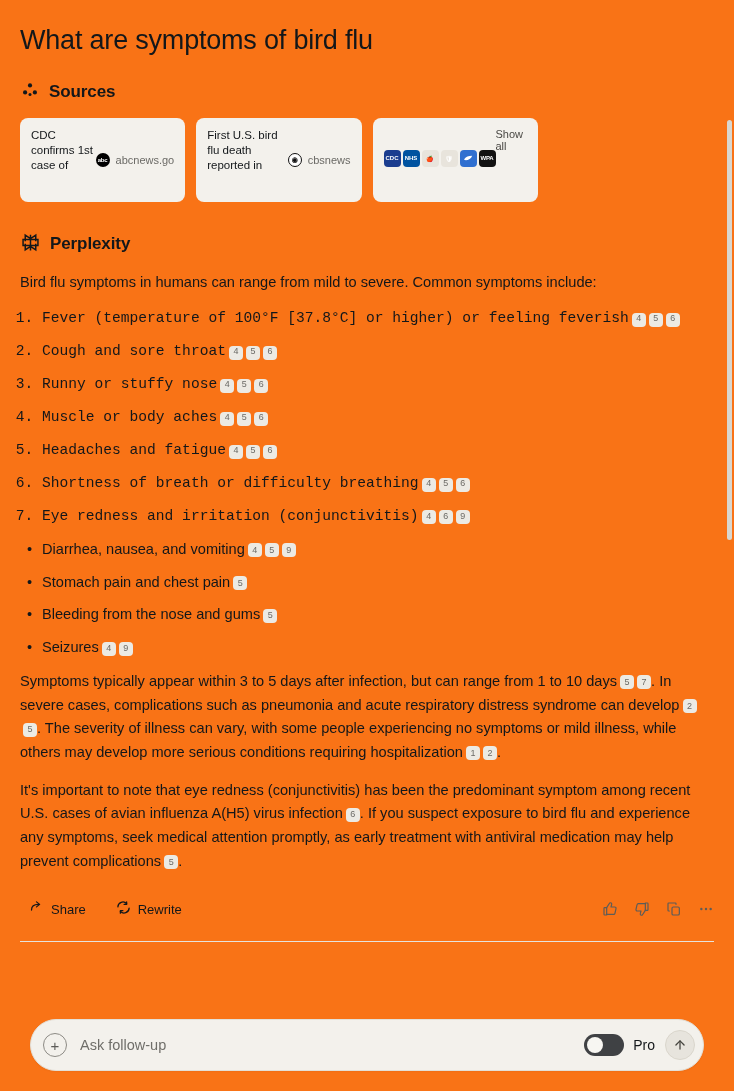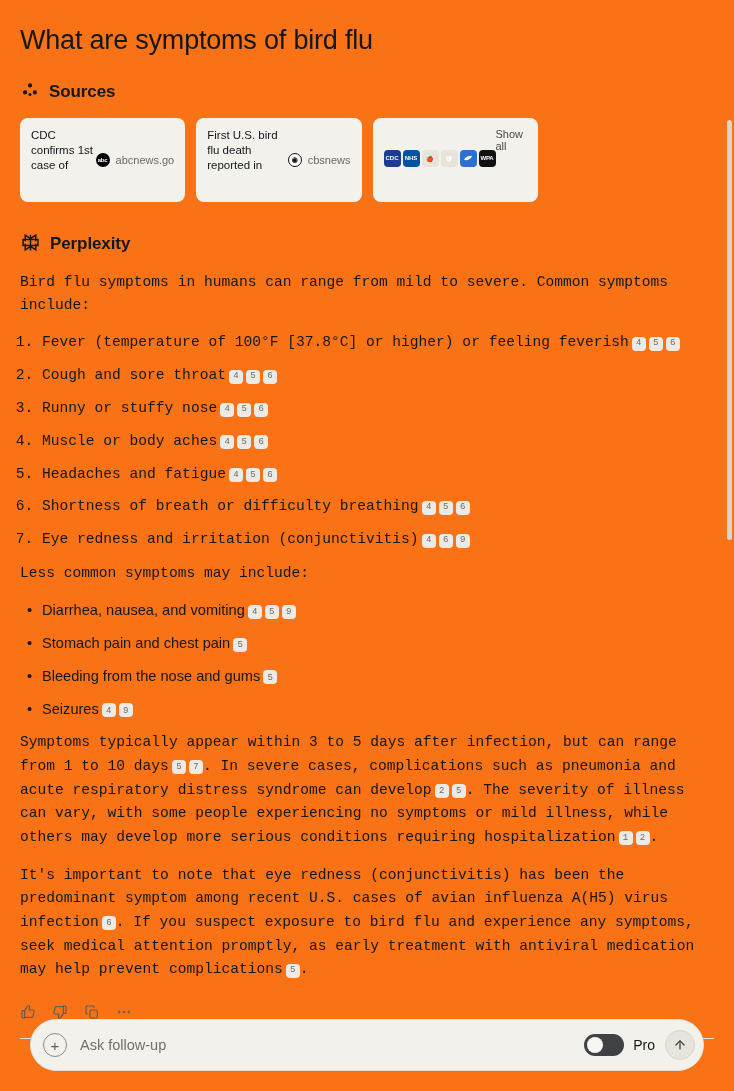--- a/index.html
+++ b/index.html
@@ -103,21 +103,20 @@
   .f-who { background: #e8e4dc; font-size: 9px; }
   .f-blue { background: #2f6fd0; }
   .f-wpa { background: #111; font-size: 4.6px; letter-spacing: -0.2px; }
   .showall { font-size: 11px; color: #4a4945; }
 
   .answer p {
     font-size: 14.6px;
     line-height: 1.62;
     margin: 0 6px 14px 0;
     color: #13171a;
-    font-family: Liberation Mono, monospace;
   }
   ol.steps {
     margin: 0 0 4px 0;
     padding-left: 22px;
     font-family: Liberation Mono, monospace;
   }
   ol.steps li, ul.bullets li {
     font-size: 14.6px;
     line-height: 1.5;
     margin-bottom: 11px;
@@ -338,21 +337,20 @@
           <span>Headaches and fatigue</span><span class="cite">4</span><span class="cite">5</span><span class="cite">6</span>
         </li>
         <li>
           <span>Shortness of breath or difficulty breathing</span><span class="cite">4</span><span class="cite">5</span><span class="cite">6</span>
         </li>
         <li>
           <span>Eye redness and irritation (conjunctivitis)</span><span class="cite">4</span><span class="cite">6</span><span class="cite">9</span>
         </li>
       </ol>
 
-      <p>Less common symptoms may include:</p>
 
       <ul class="bullets">
         <li>
           <span>Diarrhea, nausea, and vomiting</span><span class="cite">4</span><span class="cite">5</span><span class="cite">9</span>
         </li>
         <li>
           <span>Stomach pain and chest pain</span><span class="cite">5</span>
         </li>
         <li>
           <span>Bleeding from the nose and gums</span><span class="cite">5</span>
@@ -361,20 +359,42 @@
           <span>Seizures</span><span class="cite">4</span><span class="cite">9</span>
         </li>
       </ul>
 
       <p><span>Symptoms typically appear within 3 to 5 days after infection, but can range from 1 to 10 days</span><span class="cite">5</span><span class="cite">7</span><span>. In severe cases, complications such as pneumonia and acute respiratory distress syndrome can develop</span><span class="cite">2</span><span class="cite">5</span><span>. The severity of illness can vary, with some people experiencing no symptoms or mild illness, while others may develop more serious conditions requiring hospitalization</span><span class="cite">1</span><span class="cite">2</span><span>.</span></p>
 
       <p><span>It's important to note that eye redness (conjunctivitis) has been the predominant symptom among recent U.S. cases of avian influenza A(H5) virus infection</span><span class="cite">6</span><span>. If you suspect exposure to bird flu and experience any symptoms, seek medical attention promptly, as early treatment with antiviral medication may help prevent complications</span><span class="cite">5</span><span>.</span></p>
     </div>
 
     <div class="actions">
+      <div class="actions-left">
+        <div class="act-btn">
+          <span>
+            <svg width="15" height="15" viewBox="0 0 24 24" fill="none" stroke="#13171a" stroke-width="2" stroke-linecap="round" stroke-linejoin="round">
+                <path d="M4 16c0-6 5-9 11-9"></path>
+                <path d="M12 3l5 4-5 4"></path>
+              </svg>
+          </span>
+          <span>Share</span>
+        </div>
+        <div class="act-btn">
+          <span>
+            <svg width="15" height="15" viewBox="0 0 24 24" fill="none" stroke="#13171a" stroke-width="2" stroke-linecap="round" stroke-linejoin="round">
+                <path d="M3 11a8 8 0 0 1 14-5"></path>
+                <path d="M21 13a8 8 0 0 1-14 5"></path>
+                <path d="M17 3v4h-4"></path>
+                <path d="M7 21v-4h4"></path>
+              </svg>
+          </span>
+          <span>Rewrite</span>
+        </div>
+      </div>
       <div class="actions-right">
         <span class="icon-btn">
           <svg width="16" height="16" viewBox="0 0 24 24" fill="none" stroke="#5d5c58" stroke-width="1.8" stroke-linecap="round" stroke-linejoin="round">
               <path d="M7 10v11H4a1 1 0 0 1-1-1v-9a1 1 0 0 1 1-1z"></path>
               <path d="M7 10l4.5-7a2 2 0 0 1 3 2.3L13.5 9H19a2 2 0 0 1 2 2.4l-1.6 7A2 2 0 0 1 17.4 20H7"></path>
             </svg>
         </span>
         <span class="icon-btn">
           <svg width="16" height="16" viewBox="0 0 24 24" fill="none" stroke="#5d5c58" stroke-width="1.8" stroke-linecap="round" stroke-linejoin="round">
               <path d="M17 14V3h3a1 1 0 0 1 1 1v9a1 1 0 0 1-1 1z"></path>

